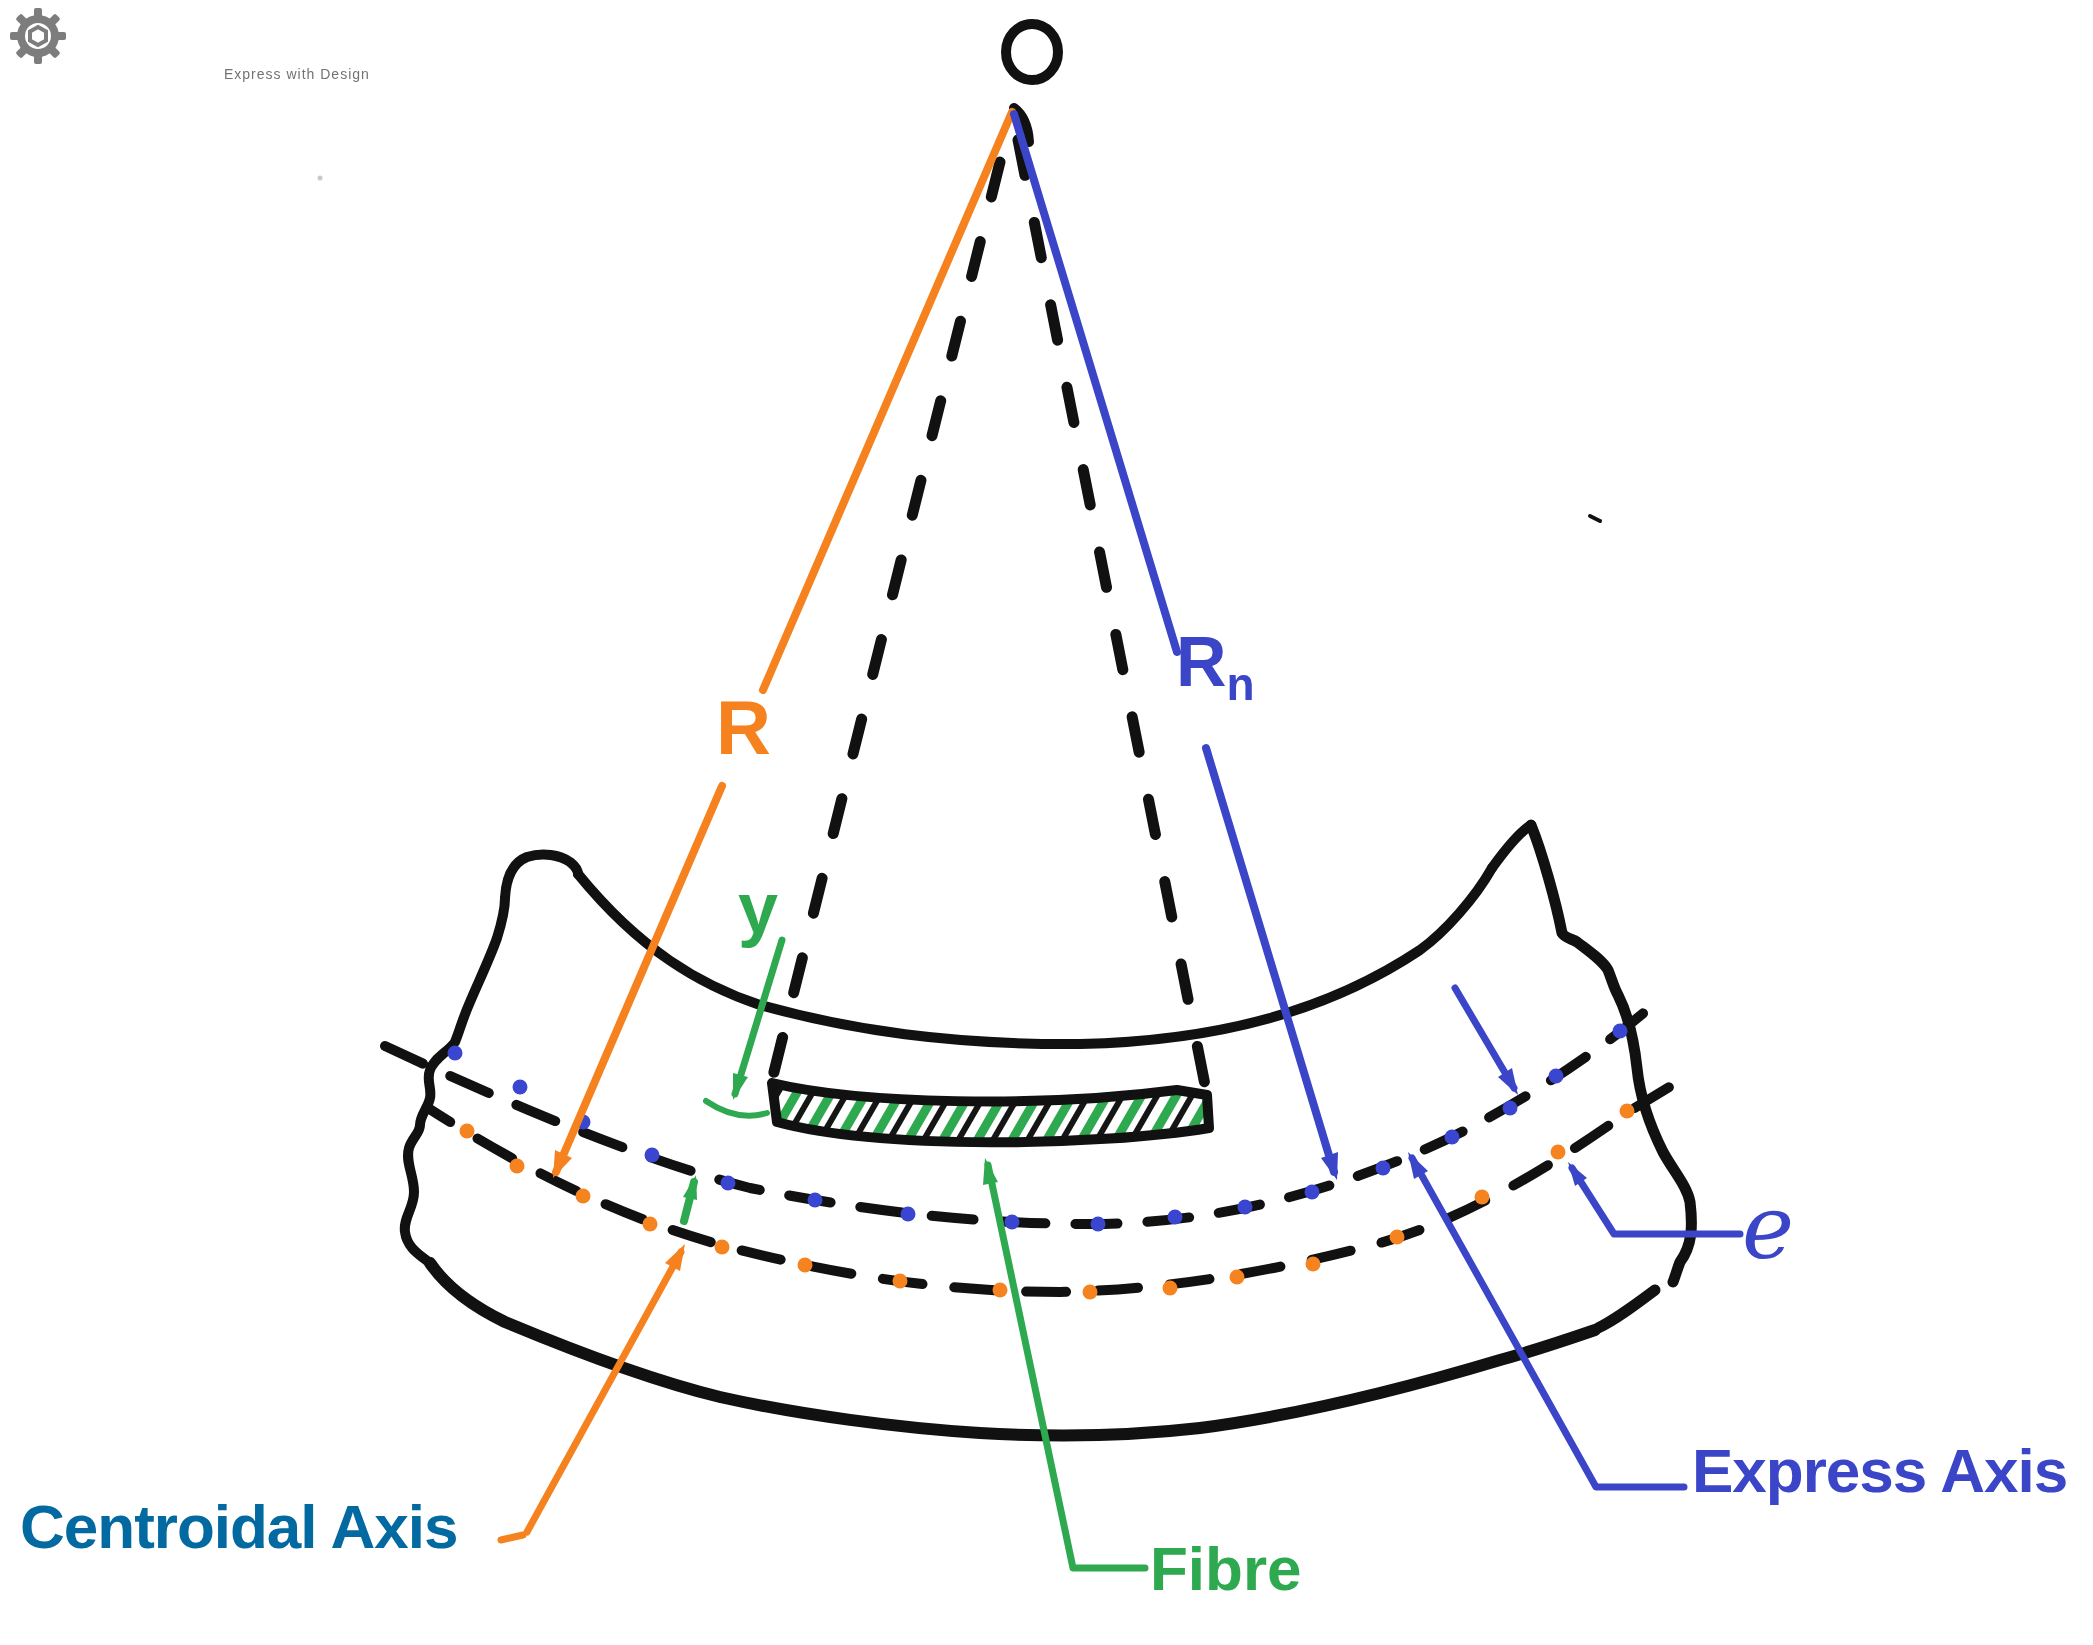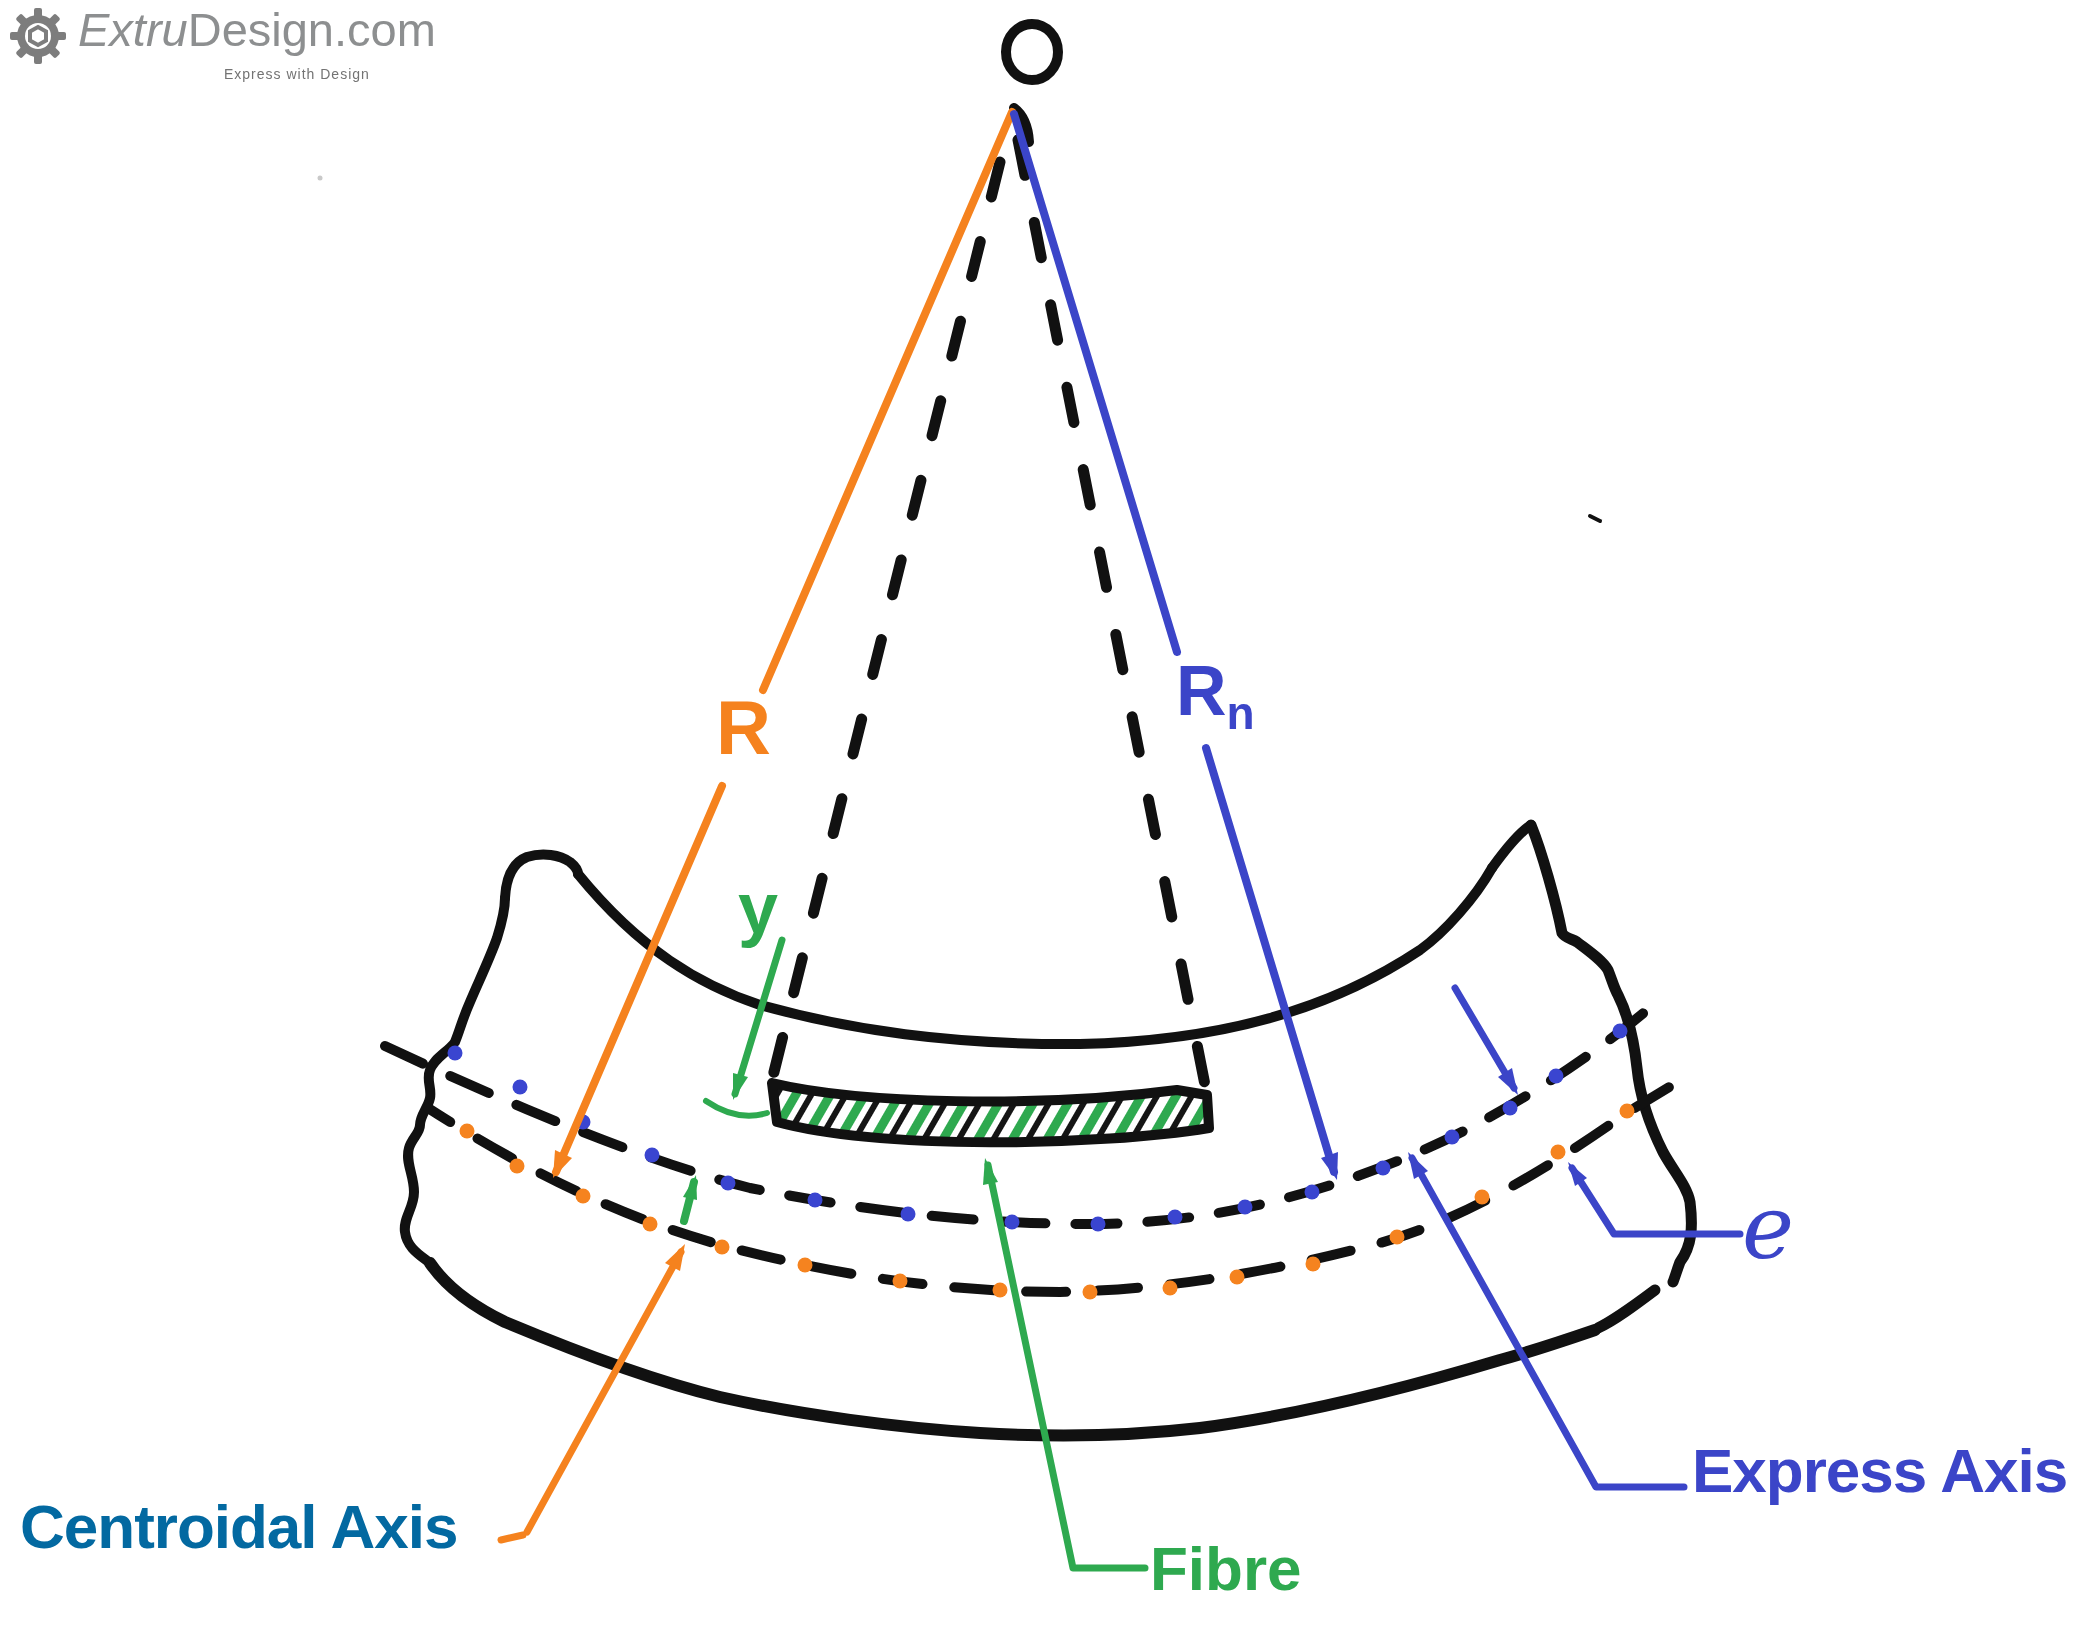--- a/index.html
+++ b/index.html
@@ -1,21 +1,21 @@
 <!DOCTYPE html>
 <html><head>
 <meta charset="utf-8">
 <style>
   html,body{margin:0;padding:0;background:#ffffff;}
   #stage{position:relative;width:2093px;height:1645px;background:#ffffff;overflow:hidden;
          font-family:"Liberation Sans",sans-serif;}
   #sketch{position:absolute;left:0;top:0;}
   .lbl{position:absolute;line-height:1;white-space:nowrap;font-weight:bold;}
   .lbl-r{left:716px;top:690px;font-size:76px;color:#F5821E;}
-  .lbl-rn{left:1176px;top:656px;font-size:70px;color:#3B45C8;}
+  .lbl-rn{left:1176px;top:627px;font-size:70px;color:#3B45C8;}
   .lbl-rn .sub{font-size:46px;vertical-align:-14px;}
   .lbl-y{left:738px;top:872px;font-size:72px;color:#2EA94F;}
   .lbl-e{left:1742px;top:1184px;font-size:88px;color:#3B45C8;
          font-family:"DejaVu Serif",serif;font-style:italic;font-weight:normal;}
   .lbl-centroidal{left:20px;top:1496px;font-size:62px;color:#0369a1;letter-spacing:-1px;}
   .lbl-neutral{left:1692px;top:1440px;font-size:62px;color:#3B45C8;letter-spacing:-1px;}
   .lbl-fibre{left:1150px;top:1538px;font-size:62px;color:#2EA94F;}
   .logo{position:absolute;left:8px;top:6px;display:flex;align-items:flex-start;}
   .logo-text{margin-left:8px;color:#8d8f90;font-size:47px;line-height:1;}
   .logo-text .it{font-style:italic;}
@@ -191,21 +191,20 @@
           <rect x="46" y="26" width="12" height="8" rx="2"></rect>
           <rect x="26" y="2" width="8" height="12" rx="2" transform="rotate(45 30 30)"></rect>
           <rect x="26" y="46" width="8" height="12" rx="2" transform="rotate(45 30 30)"></rect>
           <rect x="2" y="26" width="12" height="8" rx="2" transform="rotate(45 30 30)"></rect>
           <rect x="46" y="26" width="12" height="8" rx="2" transform="rotate(45 30 30)"></rect>
         </g>
       </g>
       <circle cx="30" cy="30" r="13" fill="#ffffff"></circle>
       <path d="M 30,21 L 38,25.5 L 38,34.5 L 30,39 L 22,34.5 L 22,25.5 Z" fill="none" stroke="#7d7d7d" stroke-width="4"></path>
     </svg>
-    <div class="logo-text"><span class="it">Extru</span><span>Design.com</span></div>
   </div>
   <div class="logo-tag">Express with Design</div>
 
   <div class="lbl lbl-r">R</div>
   <div class="lbl lbl-rn"><span>R</span><span class="sub">n</span></div>
   <div class="lbl lbl-y">y</div>
   <div class="lbl lbl-e">e</div>
   <div class="lbl lbl-centroidal">Centroidal Axis</div>
   <div class="lbl lbl-neutral">Express Axis</div>
   <div class="lbl lbl-fibre">Fibre</div>

